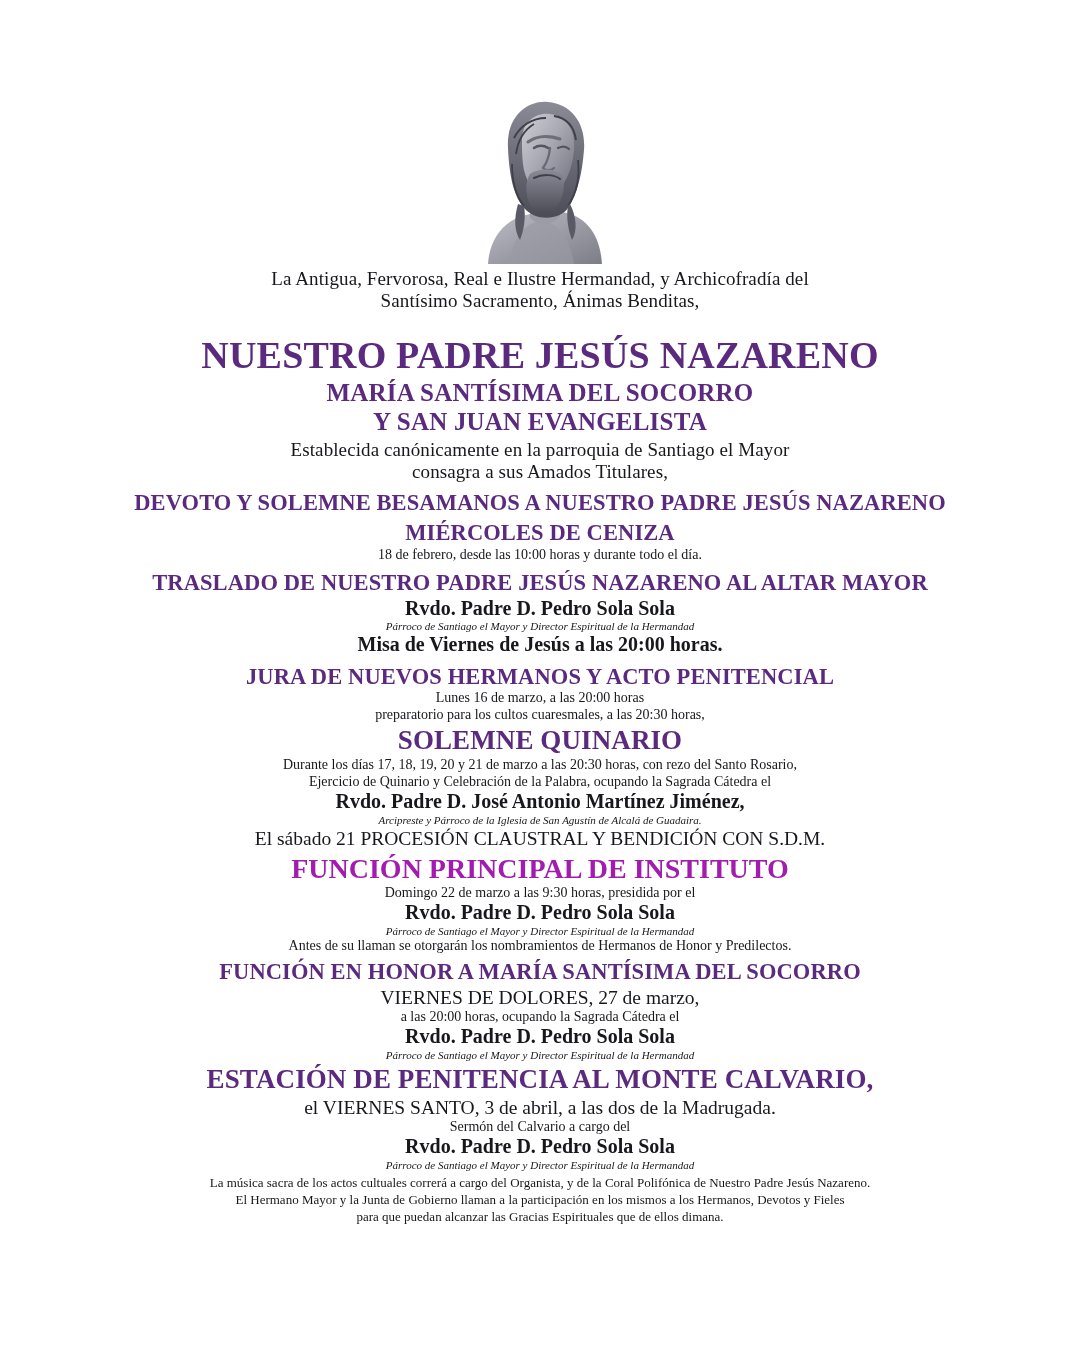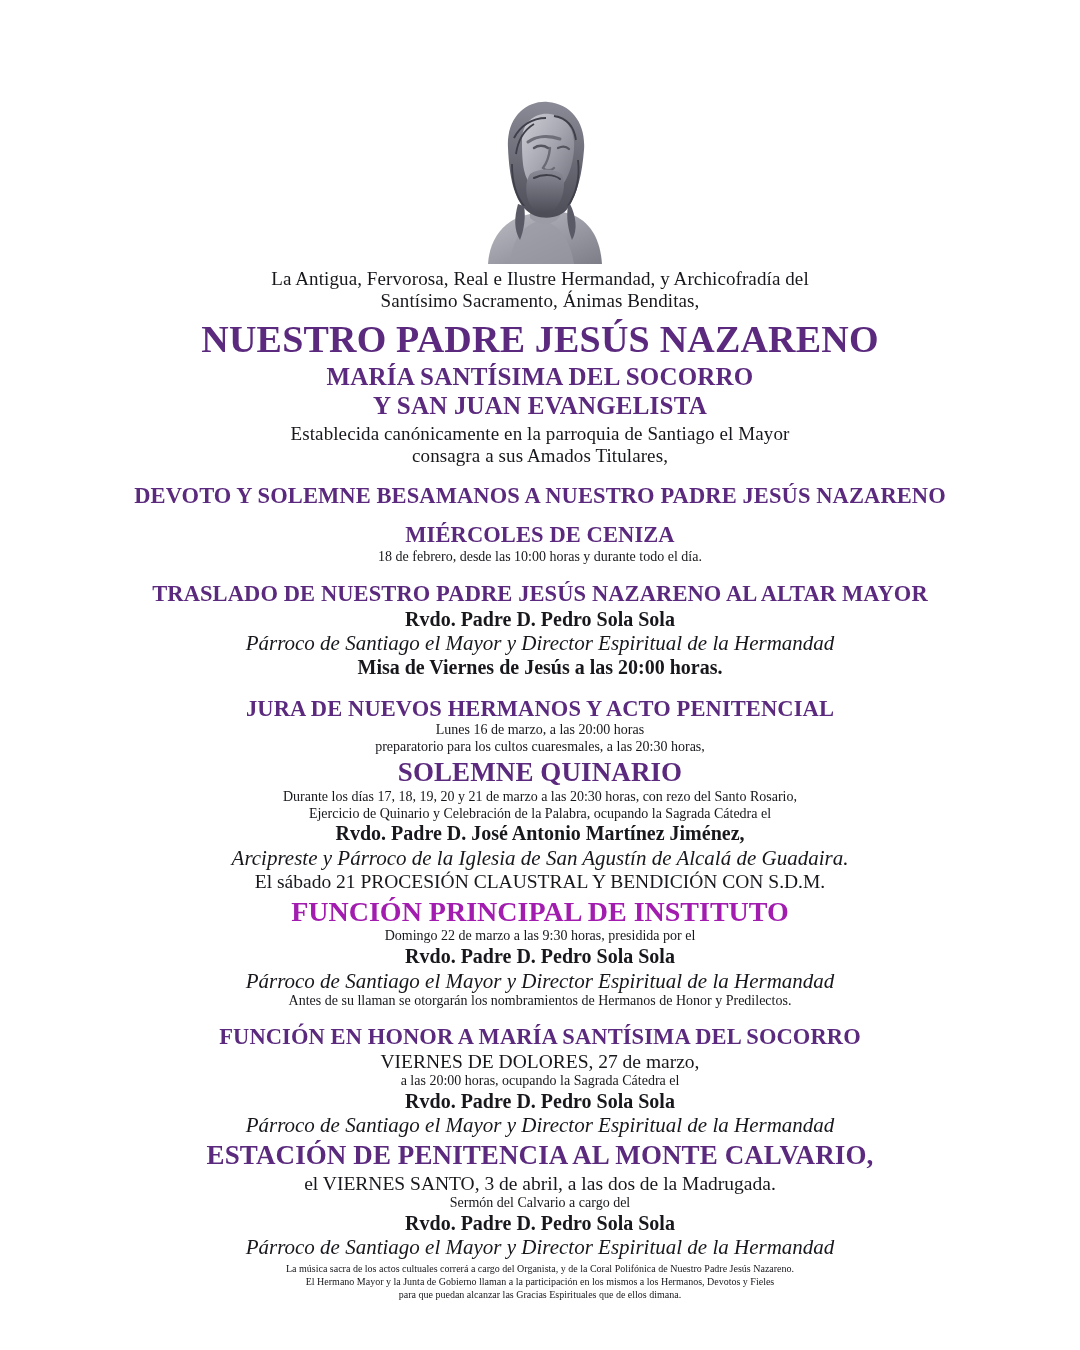--- a/index.html
+++ b/index.html
@@ -45,67 +45,67 @@
   .small-serif {
     font-size: 19px;
     color: #17171c;
     letter-spacing: 0.1px;
   }
   .body-line {
     font-size: 14px;
     color: #17171c;
   }
   .italic-line {
-    font-size: 21px;
+    font-size: 11px;
     font-style: italic;
     color: #17171c;
   }
   .bold-line {
     font-size: 20px;
     font-weight: bold;
     color: #17171c;
   }
   .title-main {
     font-size: 38px;
     font-weight: bold;
     color: #5b2a7e;
     letter-spacing: 0.2px;
-    margin-top: 4px;
+    margin-top: 20px;
   }
   .title-sub {
     font-size: 25px;
     font-weight: bold;
     color: #5b2a7e;
     letter-spacing: 0.2px;
   }
   .heading {
     font-size: 22.5px;
     font-weight: bold;
     color: #5b2a7e;
     letter-spacing: 0.1px;
-    margin-top: 12px;
+    margin-top: 3px;
   }
   .heading-lg {
     font-size: 27px;
     font-weight: bold;
     color: #5b2a7e;
     letter-spacing: 0.1px;
   }
   .heading-xl {
     font-size: 28px;
     font-weight: bold;
     color: #a21caf;
   }
   .mixed {
     font-size: 19.5px;
     color: #17171c;
   }
   .mixed b { font-weight: normal; }
   .tiny {
-    font-size: 10px;
+    font-size: 13px;
     color: #17171c;
     line-height: 1.32;
   }
   .sp2 { height: 2px; }
   .sp4 { height: 4px; }
 </style>
 </head>
 <body>
 
 <div class="page">

